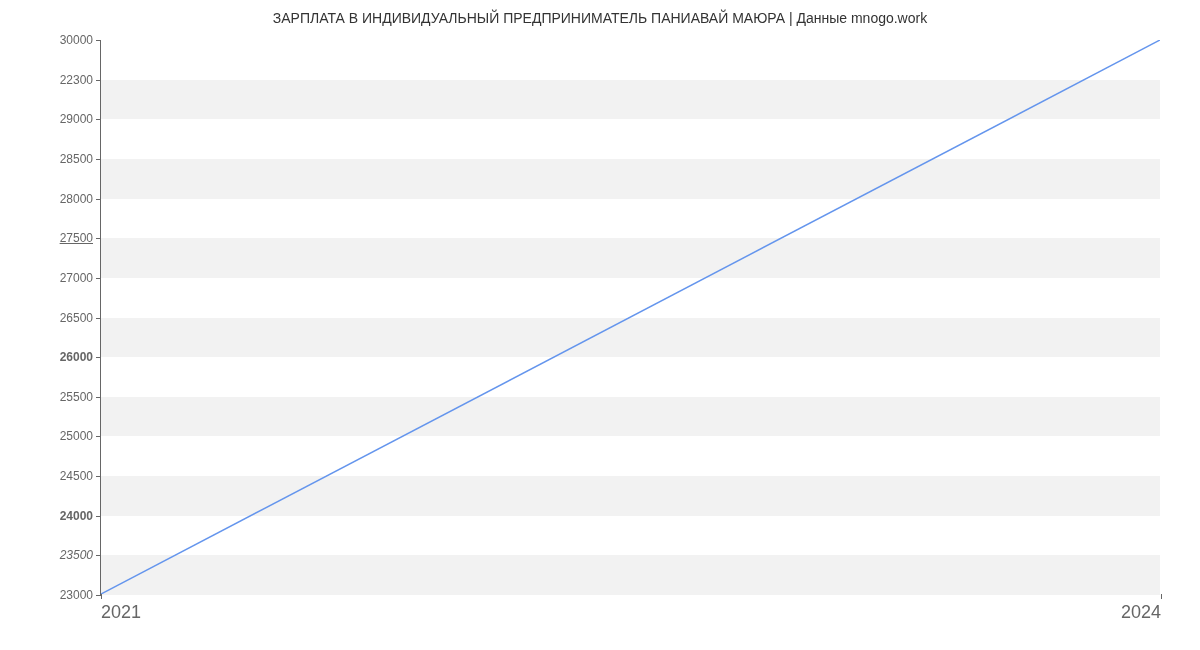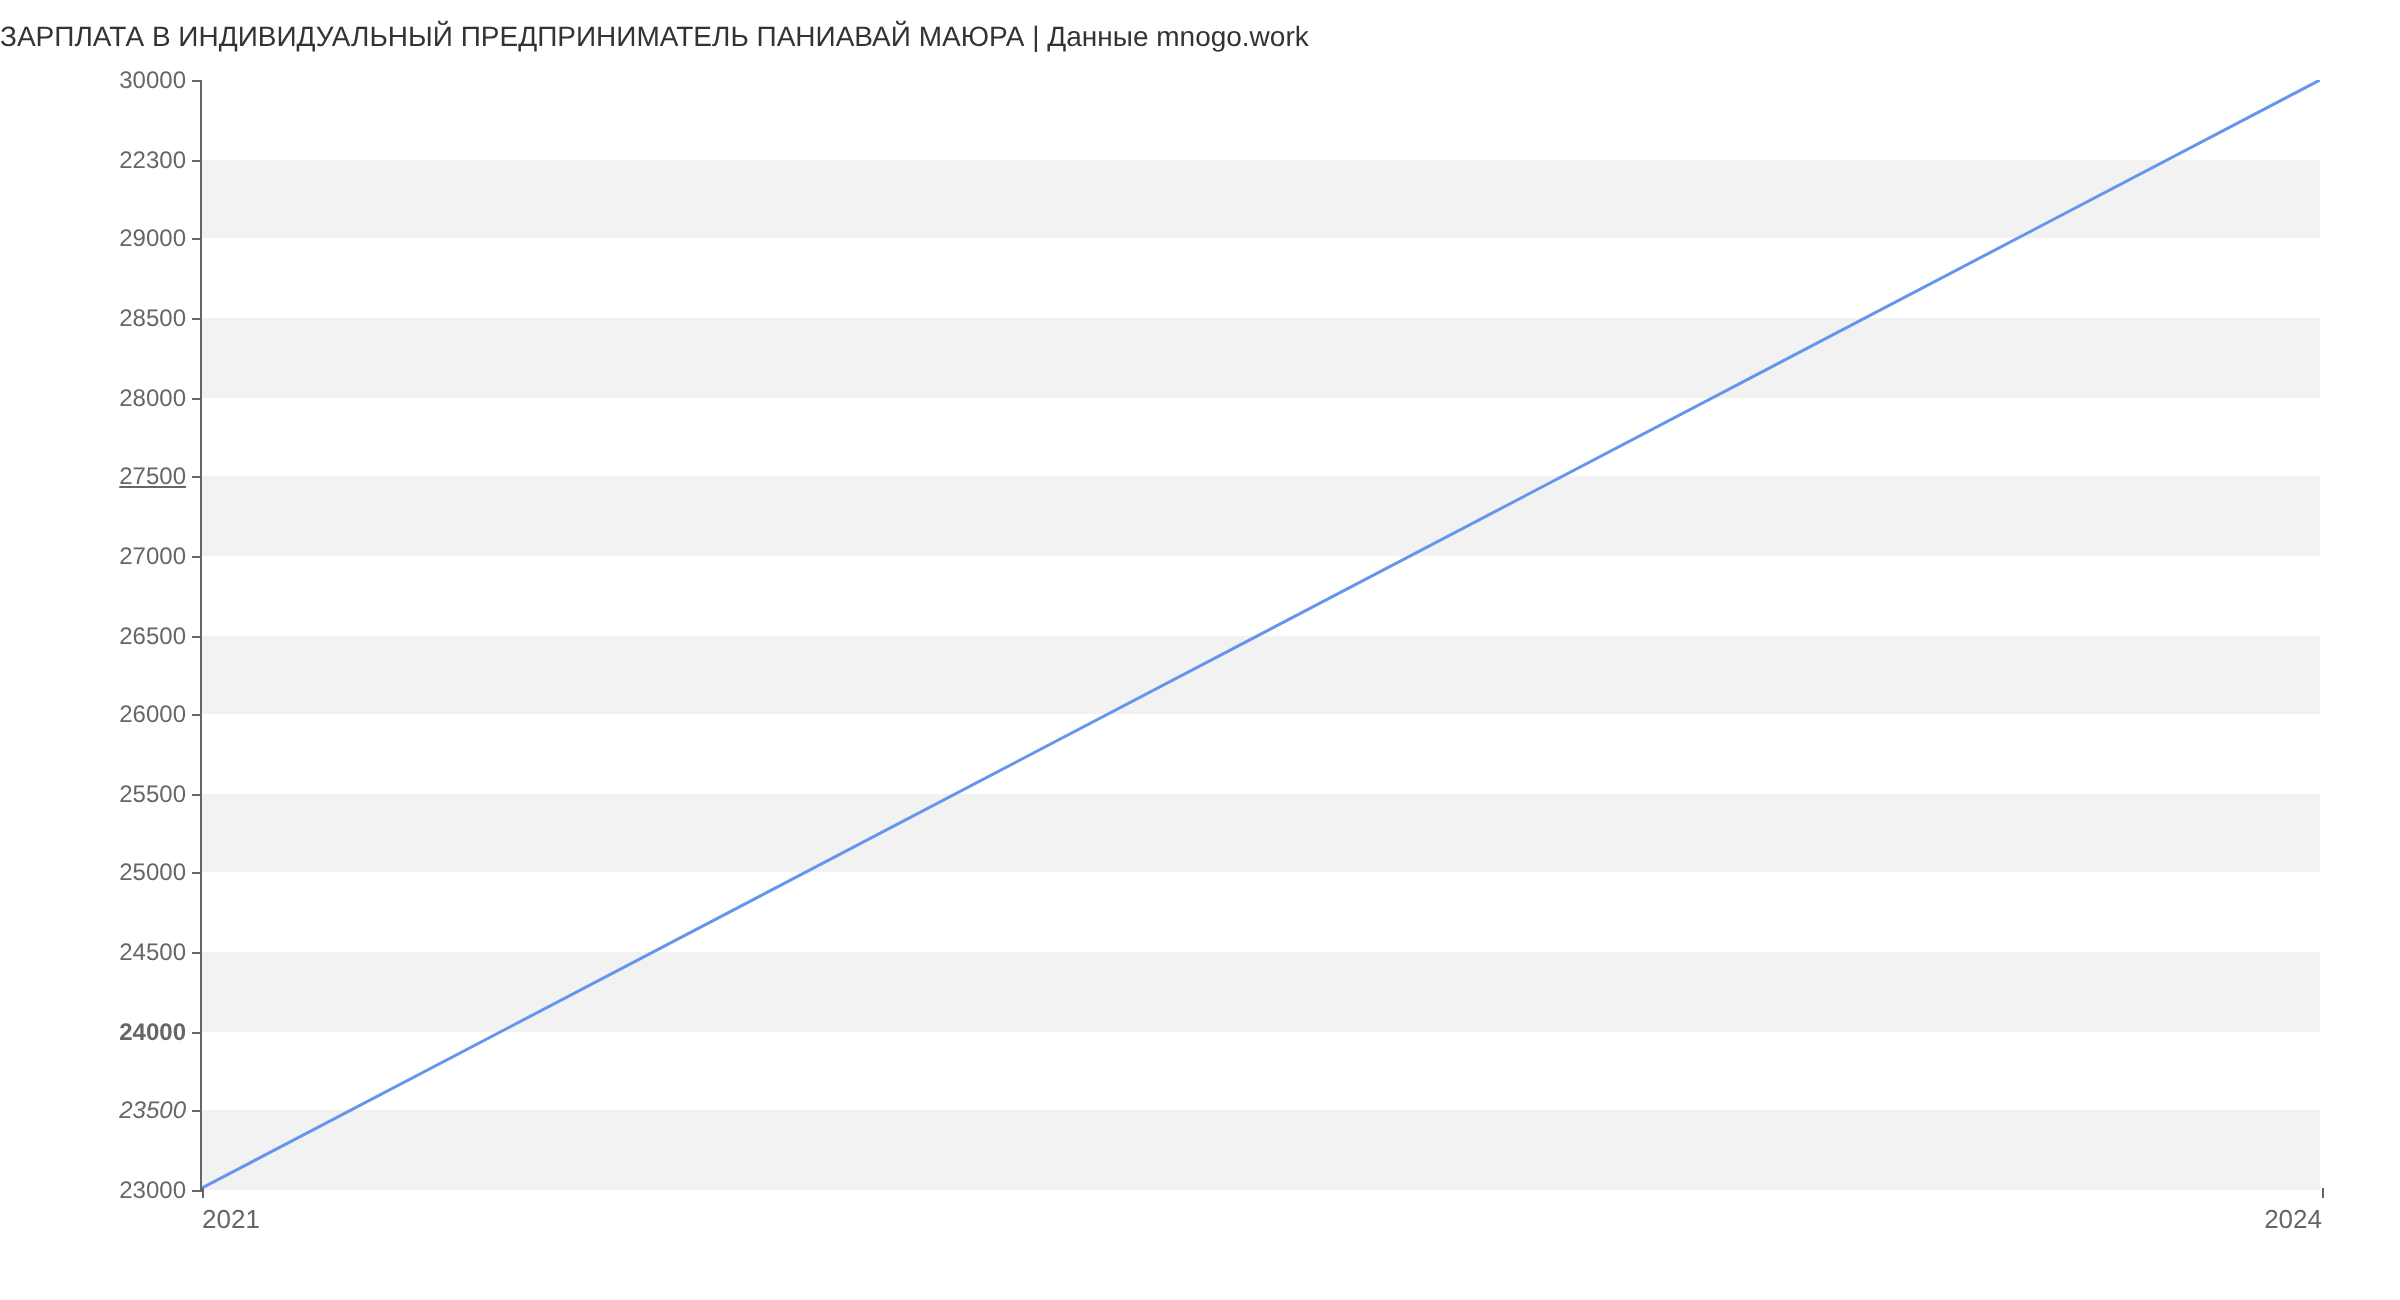--- a/index.html
+++ b/index.html
@@ -8,21 +8,21 @@
       height: 650px;
       font-family: Arial, Helvetica, sans-serif;
       background: #fff;
       position: relative;
     }
     .chart-title {
       position: absolute;
       top: 10px;
       left: 0;
       width: 100%;
-      text-align: left;
+      text-align: center;
       font-size: 14px;
       color: #333;
     }
     .chart-container {
       position: absolute;
       top: 40px;
       left: 100px;
       width: 1060px;
       height: 555px;
     }
@@ -54,21 +54,21 @@
       position: absolute;
       left: -5px;
       width: 5px;
       height: 1px;
       background: #666;
     }
     .x-tick-label {
       position: absolute;
       top: 100%;
       margin-top: 8px;
-      font-size: 13px;
+      font-size: 18px;
       color: #666;
     }
     .x-tick-mark {
       position: absolute;
       top: 100%;
       width: 1px;
       height: 5px;
       background: #666;
     }
     .data-line {
@@ -106,21 +106,21 @@
       <div class="y-tick-label" style="top: 515.357px; font-style: italic;">23500</div>
       <div class="y-tick-mark" style="top: 515.357px;"></div>
       <div class="y-tick-label" style="top: 475.714px; font-weight: bold;">24000</div>
       <div class="y-tick-mark" style="top: 475.714px;"></div>
       <div class="y-tick-label" style="top: 436.071px;">24500</div>
       <div class="y-tick-mark" style="top: 436.071px;"></div>
       <div class="y-tick-label" style="top: 396.429px;">25000</div>
       <div class="y-tick-mark" style="top: 396.429px;"></div>
       <div class="y-tick-label" style="top: 356.786px;">25500</div>
       <div class="y-tick-mark" style="top: 356.786px;"></div>
-      <div class="y-tick-label" style="top: 317.143px;">26000</div>
+      <div class="y-tick-label" style="top: 317.143px; font-weight: bold;">26000</div>
       <div class="y-tick-mark" style="top: 317.143px;"></div>
       <div class="y-tick-label" style="top: 277.5px;">26500</div>
       <div class="y-tick-mark" style="top: 277.5px;"></div>
       <div class="y-tick-label" style="top: 237.857px;">27000</div>
       <div class="y-tick-mark" style="top: 237.857px;"></div>
       <div class="y-tick-label" style="top: 198.214px; text-decoration: underline;">27500</div>
       <div class="y-tick-mark" style="top: 198.214px;"></div>
       <div class="y-tick-label" style="top: 158.571px;">28000</div>
       <div class="y-tick-mark" style="top: 158.571px;"></div>
       <div class="y-tick-label" style="top: 118.929px;">28500</div>

